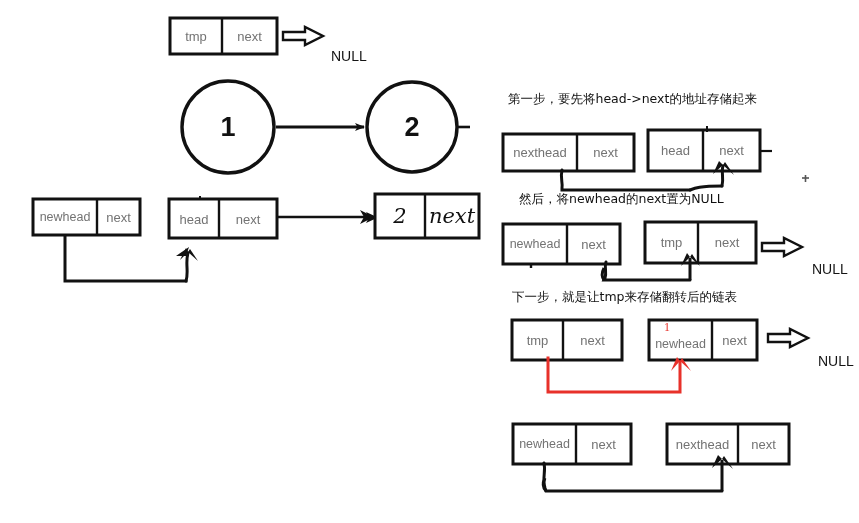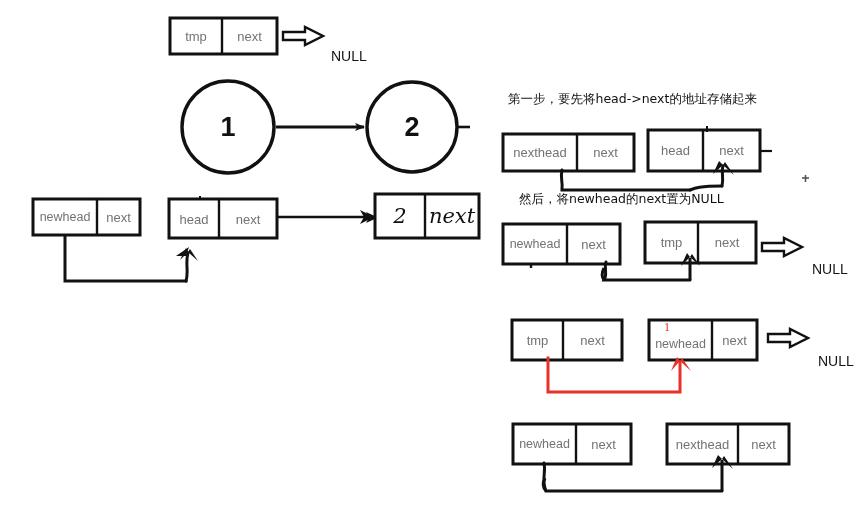--- a/index.html
+++ b/index.html
@@ -198,20 +198,21 @@
   <div class="cell-text" style="left:648px;top:130px;width:55px;height:41px;">head</div>
   <div class="cell-text" style="left:703px;top:130px;width:57px;height:41px;">next</div>
 
   <div class="cn-text" style="left:508px;top:191px;margin-left:11px;">然后，将newhead的next置为NULL</div>
   <div class="cell-text" style="left:503px;top:224px;width:64px;height:40px;font-size:12.5px;">newhead</div>
   <div class="cell-text" style="left:567px;top:224px;width:53px;height:40px;">next</div>
   <div class="cell-text" style="left:645px;top:222px;width:53px;height:41px;">tmp</div>
   <div class="cell-text" style="left:698px;top:222px;width:58px;height:41px;">next</div>
   <div class="null-text" style="left:812px;top:239px;">NULL</div>
 
+  <div class="cn-text" style="left:512px;top:289px;">下一步，就是让tmp来存储翻转后的链表</div>
   <div class="cell-text" style="left:512px;top:320px;width:51px;height:40px;">tmp</div>
   <div class="cell-text" style="left:563px;top:320px;width:59px;height:40px;">next</div>
   <div class="red-one" style="left:664px;top:320px;">1</div>
   <div class="cell-text" style="left:649px;top:329px;width:63px;height:30px;font-size:12.5px;">newhead</div>
   <div class="cell-text" style="left:712px;top:320px;width:45px;height:40px;">next</div>
   <div class="null-text" style="left:818px;top:331px;">NULL</div>
 
   <div class="cell-text" style="left:513px;top:424px;width:63px;height:40px;font-size:12.5px;">newhead</div>
   <div class="cell-text" style="left:576px;top:424px;width:55px;height:40px;">next</div>
   <div class="cell-text" style="left:667px;top:424px;width:71px;height:40px;">nexthead</div>

